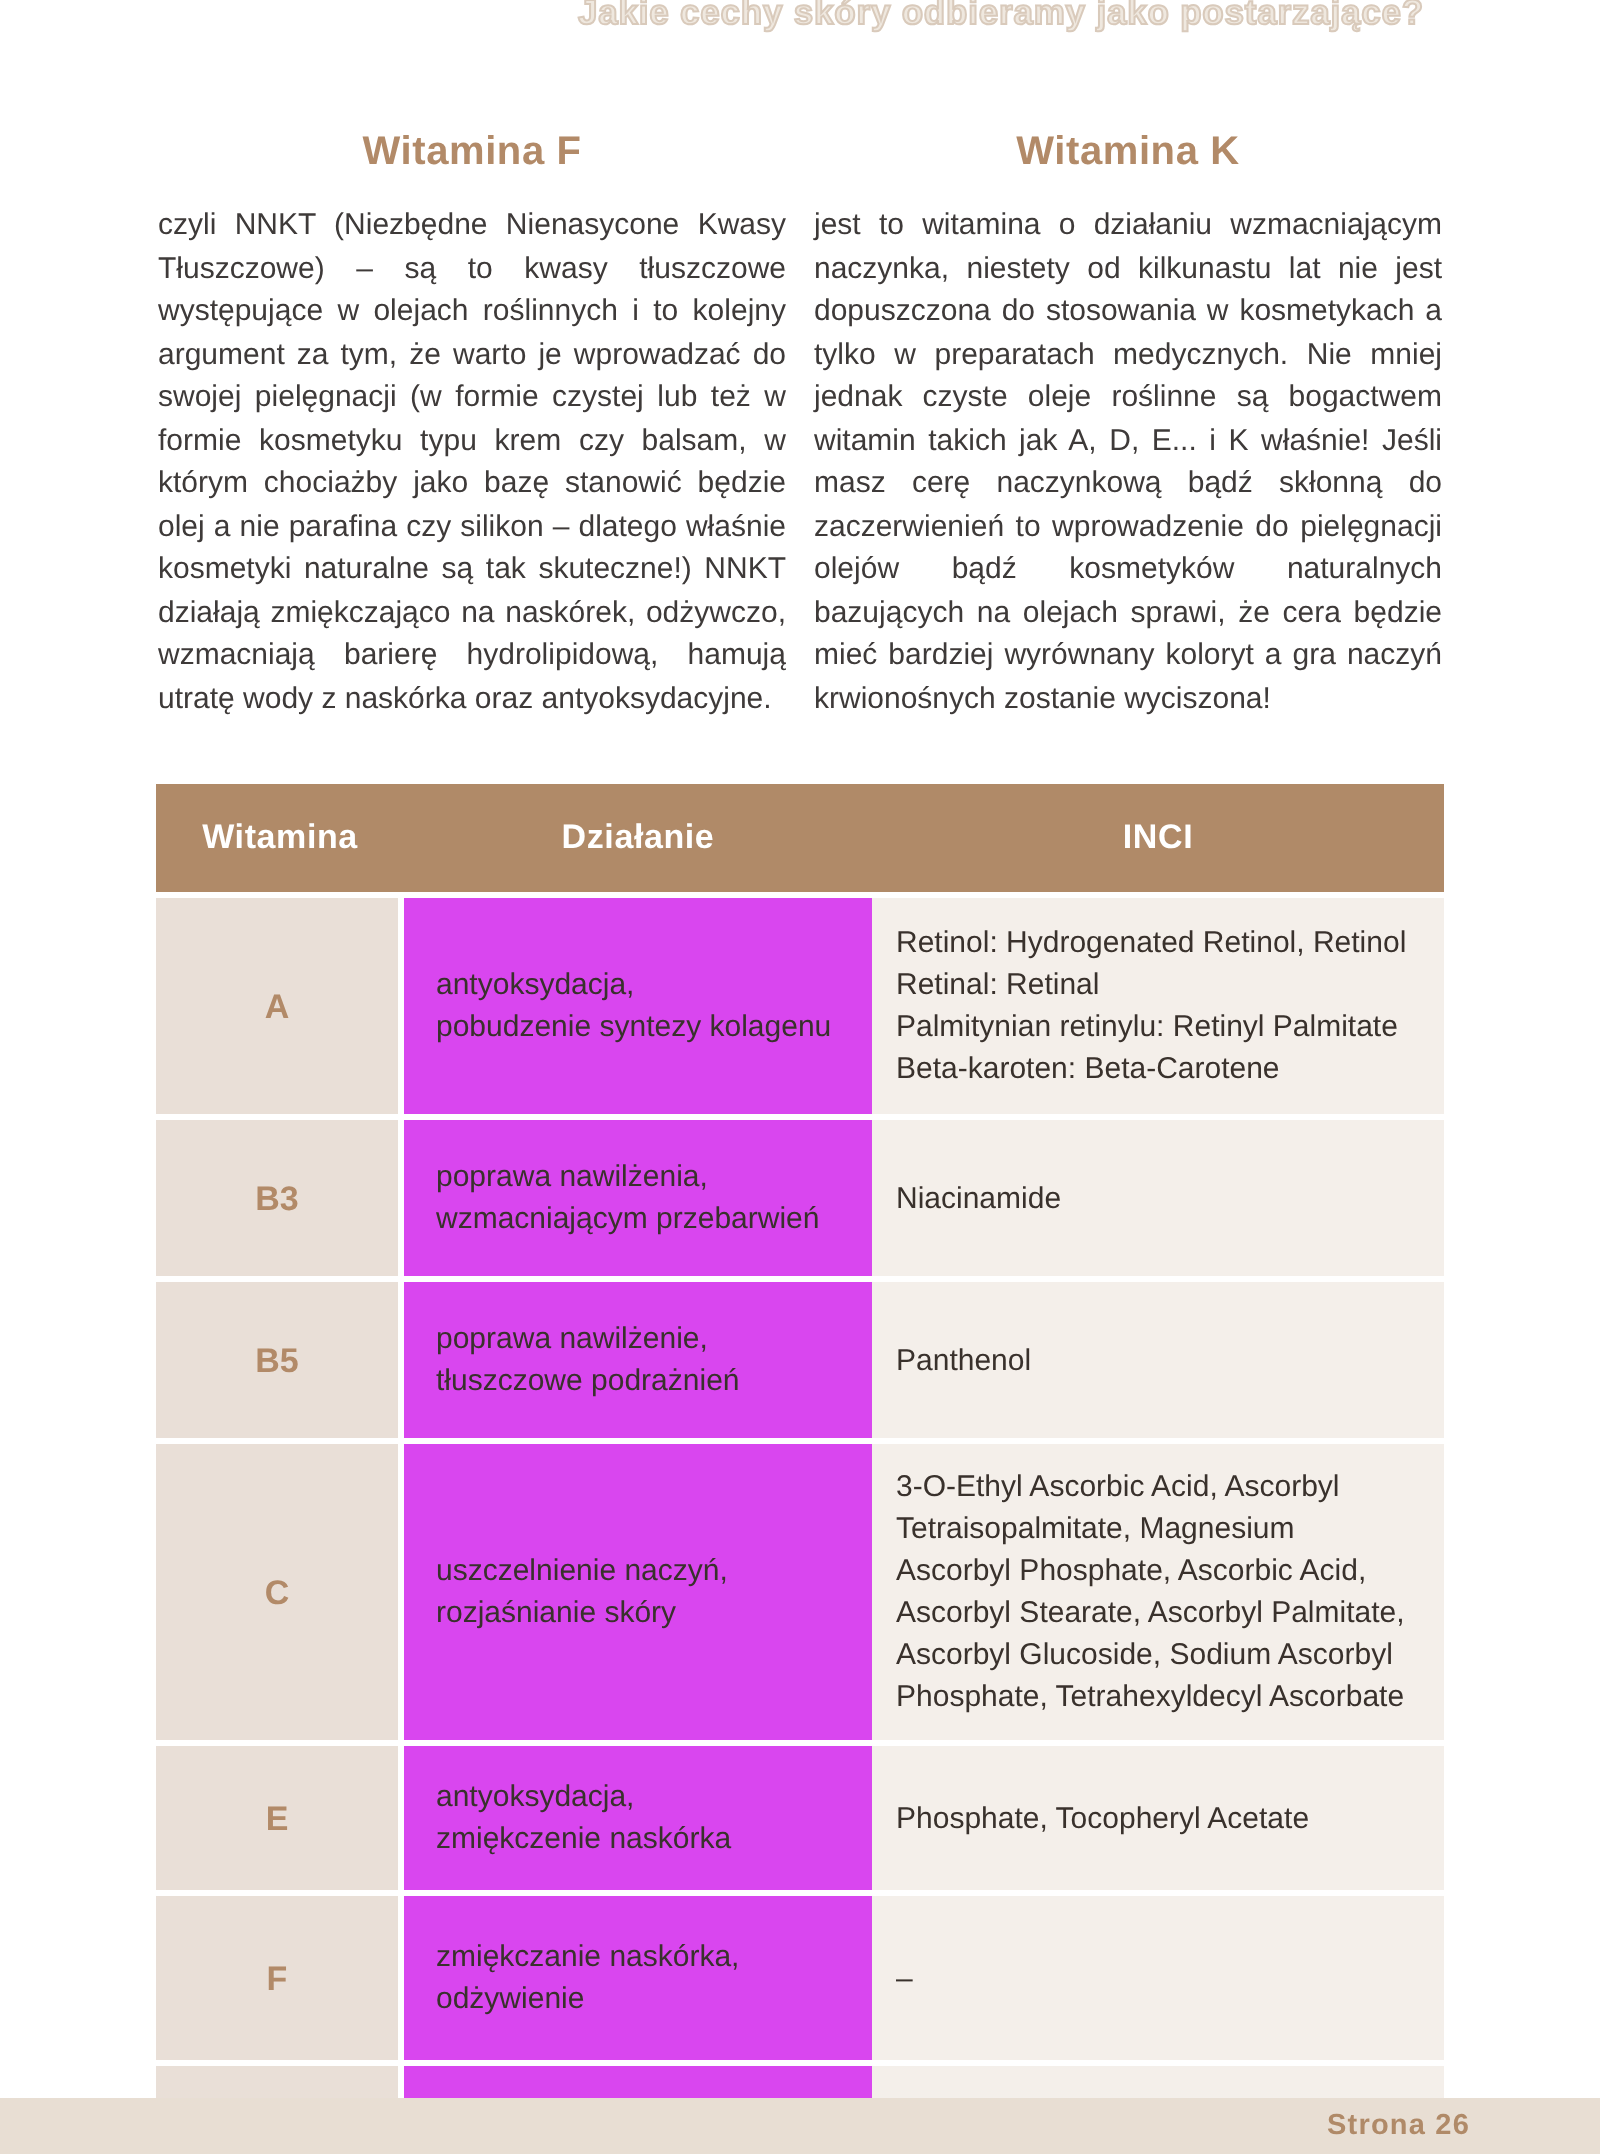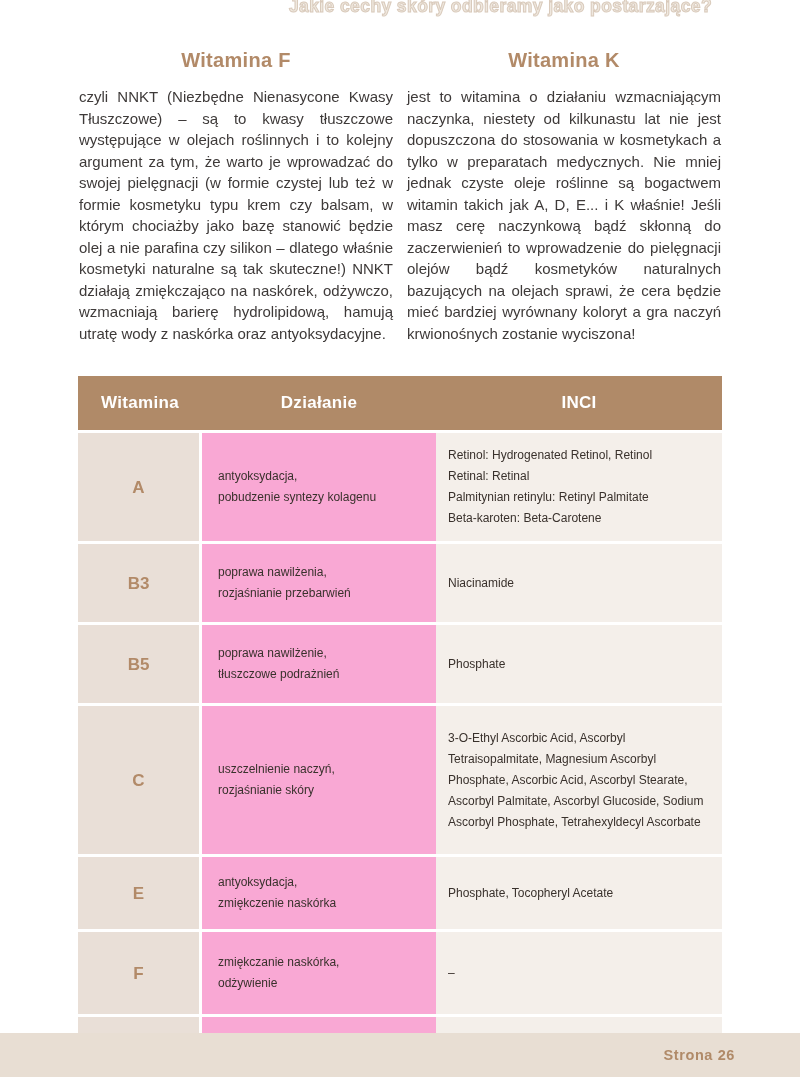--- a/index.html
+++ b/index.html
@@ -14,52 +14,52 @@
     text-align:right;
     padding-right:10px;
     font-size:17.5px;font-weight:bold;letter-spacing:.4px;
     color:#efe8df;
     -webkit-text-stroke:1px #d9cabb;
     white-space:nowrap;
   }
   .cols{display:flex;gap:12px;margin-top:32px;}
   .col{flex:1;min-width:0;}
   .col-heading{
-    margin:0 0 14px 0;text-align:center;
+    margin:16px 0 14px 0;text-align:center;
     color:#b28a68;font-size:20px;font-weight:bold;letter-spacing:.3px;
   }
   .col p{
     margin:1px;font-size:15px;line-height:21.5px;color:#3e3a39;
     text-align:justify;hyphens:auto;-webkit-hyphens:auto;
   }
   
   table.vit-table{
     width:644px;margin:28px 0 0 0;
     border-collapse:separate;border-spacing:0 3px;table-layout:fixed;
   }
   col.c1{width:124px;} col.c2{width:234px;} col.c3{width:286px;}
   thead th{
     background:#b08a68;color:#ffffff;height:54px;
     font-size:17px;font-weight:bold;text-align:center;letter-spacing:.3px;
     padding:0;
   }
-  tbody td{vertical-align:middle;font-size:12px;line-height:21px;color:#39312c;}
+  tbody td{vertical-align:middle;font-size:15px;line-height:21px;color:#39312c;}
   tbody td.vit{
     background:#e9dfd7;border-right:3px solid #ffffff;
     color:#b28a68;font-size:17px;font-weight:bold;text-align:center;
   }
-  tbody td.action{background:#f9a8d4;padding:8px 6px 8px 16px;white-space:pre-line;}
+  tbody td.action{background:#d946ef;padding:8px 6px 8px 16px;white-space:pre-line;}
   tbody td.inci{background:#f4efea;padding:8px 14px 8px 12px;white-space:pre-line;}
   tr.rh92  td{height:92px;}
   tr.rh62  td{height:62px;}
   tr.rh132 td{height:132px;}
   tr.rh56  td{height:56px;}
   tr.rh66  td{height:66px;}
   .footer{
-    position:absolute;left:0;bottom:0;width:800px;height:44px;
+    position:absolute;left:0;bottom:0;width:800px;height:28px;
     background:#e8ded3;box-sizing:border-box;
     display:flex;align-items:center;justify-content:flex-end;
     padding-right:65px;
   }
   .footer .page-num{
     color:#b08a68;font-size:14.5px;font-weight:bold;letter-spacing:.6px;
   }
 </style>
 </head>
 <body>
@@ -98,28 +98,28 @@
         <td class="action">antyoksydacja,
 pobudzenie syntezy kolagenu</td>
         <td class="inci">Retinol: Hydrogenated Retinol, Retinol
 Retinal: Retinal
 Palmitynian retinylu: Retinyl Palmitate
 Beta-karoten: Beta-Carotene</td>
       </tr>
       <tr class="rh62">
         <td class="vit">B3</td>
         <td class="action">poprawa nawilżenia,
-rozjaśnianie przebarwień</td>
+wzmacniającym przebarwień</td>
         <td class="inci">Niacinamide</td>
       </tr>
       <tr class="rh62">
         <td class="vit">B5</td>
         <td class="action">poprawa nawilżenie,
 tłuszczowe podrażnień</td>
-        <td class="inci">Phosphate</td>
+        <td class="inci">Panthenol</td>
       </tr>
       <tr class="rh132">
         <td class="vit">C</td>
         <td class="action">uszczelnienie naczyń,
 rozjaśnianie skóry</td>
         <td class="inci">3-O-Ethyl Ascorbic Acid, Ascorbyl Tetraisopalmitate, Magnesium Ascorbyl Phosphate, Ascorbic Acid, Ascorbyl Stearate, Ascorbyl Palmitate, Ascorbyl Glucoside, Sodium Ascorbyl Phosphate, Tetrahexyldecyl Ascorbate</td>
       </tr>
       <tr class="rh56">
         <td class="vit">E</td>
         <td class="action">antyoksydacja,

